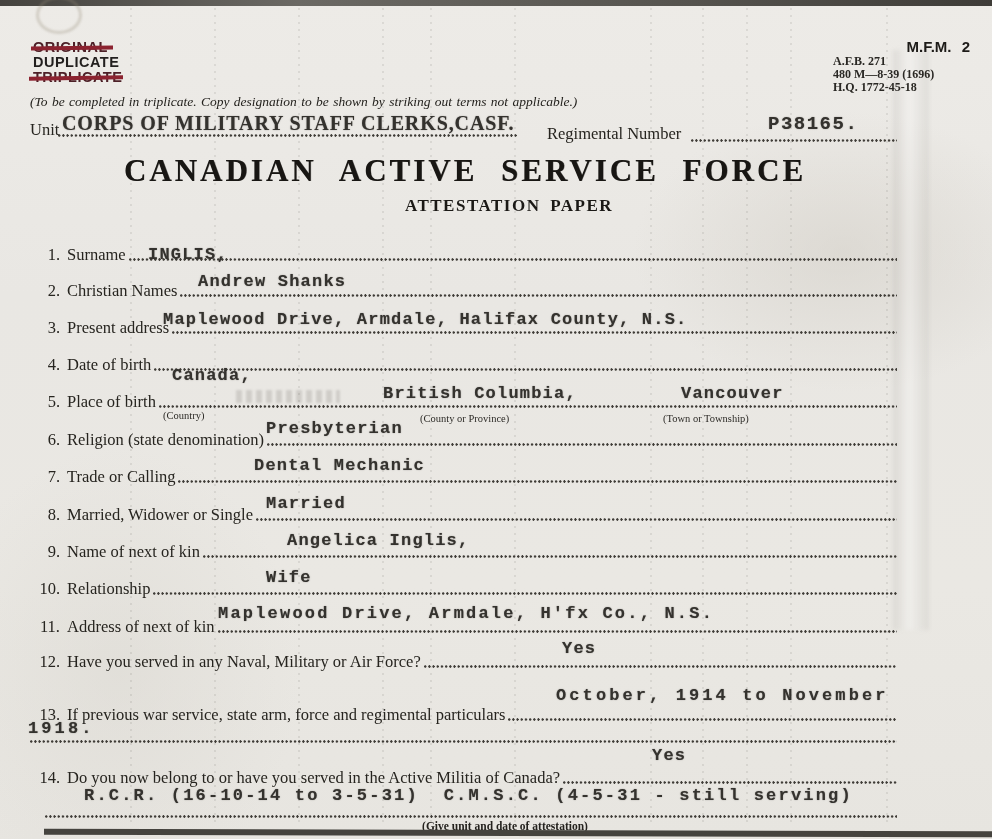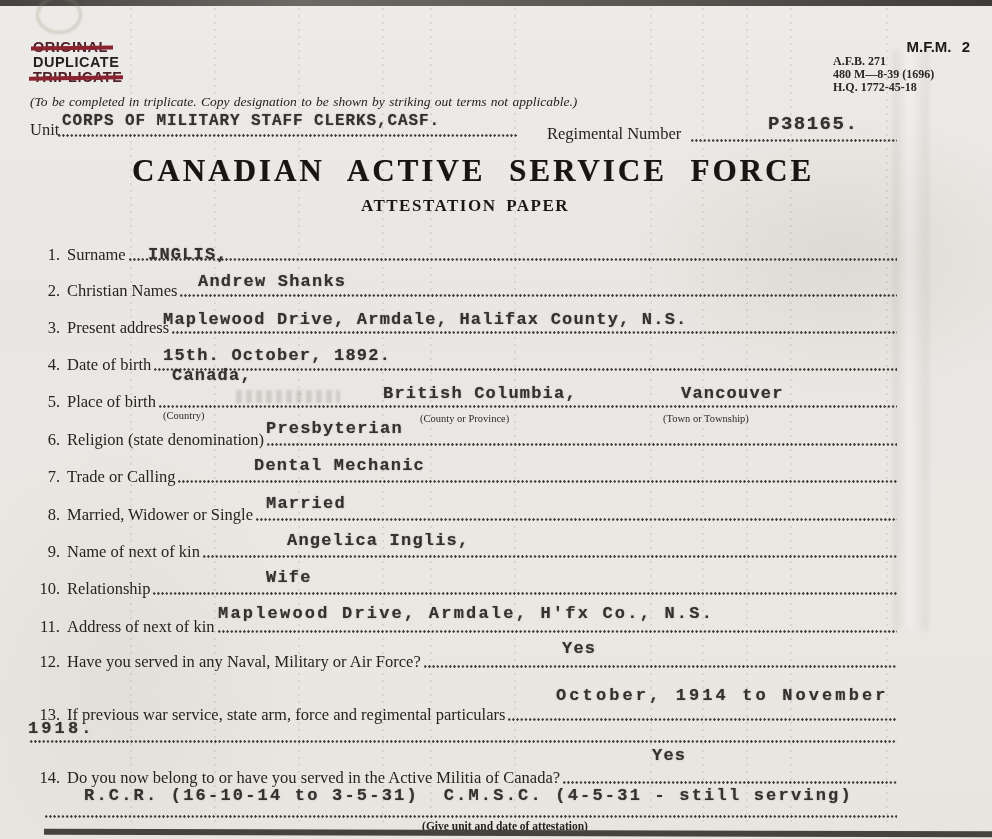--- a/index.html
+++ b/index.html
@@ -49,39 +49,39 @@
   .lbl-serif{font-size:16.5px;color:#26241f;}
   .unit-label{position:absolute;left:30px;top:120px;}
   .reg-label{position:absolute;left:547px;top:124px;}
 
   .leader-abs{position:absolute;height:3px;
     background:radial-gradient(circle at 1.2px 1.5px,#403d38 1px,rgba(0,0,0,0) 1.4px);
     background-size:4.2px 3px;}
 
   .title{position:absolute;left:0;top:153px;width:930px;text-align:center;
     font-weight:bold;font-size:31px;letter-spacing:3px;word-spacing:13px;color:#181613;
-    text-shadow:.4px .4px 0 rgba(24,22,19,.5);margin-left:8px;}
+    text-shadow:.4px .4px 0 rgba(24,22,19,.5);}
   .subtitle{position:absolute;left:0;top:196px;width:930px;text-align:center;
-    font-weight:bold;font-size:17px;letter-spacing:1.5px;word-spacing:4px;color:#1b1916;}
+    font-weight:bold;font-size:17px;letter-spacing:1.5px;word-spacing:4px;color:#1b1916;padding-left:44px;}
 
   
   .row{position:absolute;left:28px;width:869px;display:flex;align-items:flex-end;
     font-size:16.5px;line-height:18px;white-space:nowrap;}
   .row .num{flex:0 0 32px;text-align:right;padding-right:7px;}
   .row .leader{flex:1 1 auto;height:3px;margin:0 0 3px 3px;
     background:radial-gradient(circle at 1.2px 1.5px,#403d38 1px,rgba(0,0,0,0) 1.4px);
     background-size:4.2px 3px;}
 
   .sublabel{position:absolute;font-size:10.5px;color:#2c2a26;}
 
   
   .typed{position:absolute;font-family:"Liberation Mono","DejaVu Sans Mono",monospace;
     font-weight:bold;font-size:17px;letter-spacing:1.2px;color:#34322e;white-space:pre;
     text-shadow:0 0 1.2px rgba(52,50,46,.55);}
-  .t-unit{font-size:16px;letter-spacing:.9px;}
+  .t-unit{font-size:20px;letter-spacing:.9px;font-family:Liberation Serif, serif;}
   .t-reg{font-size:19px;letter-spacing:1.5px;margin-left:46px;}
   .ls2{letter-spacing:2.2px;}
   .ls3{letter-spacing:3.1px;}
   .caption{position:absolute;left:300px;top:820px;width:410px;text-align:center;
     font-size:11.5px;font-weight:bold;color:#24221e;}
 </style>
 </head>
 <body>
 
 <div id="page">
@@ -148,21 +148,20 @@
     <span>Present address</span>
     <span class="leader"></span>
   </div>
   <span class="typed" style="left:163px;top:310px">Maplewood Drive, Armdale, Halifax County, N.S.</span>
 
   <div class="row" style="top:356px">
     <span class="num">4.</span>
     <span>Date of birth</span>
     <span class="leader"></span>
   </div>
-  <span class="typed" style="left:163px;top:346px">15th. October, 1892.</span>
 
   <div class="row" style="top:393px">
     <span class="num">5.</span>
     <span>Place of birth</span>
     <span class="leader"></span>
   </div>
   <span class="typed" style="left:172px;top:366px">Canada,</span>
   <span class="typed" style="left:383px;top:384px">British Columbia,</span>
   <span class="typed" style="left:681px;top:384px">Vancouver</span>
   <span class="sublabel" style="left:163px;top:410px">(Country)</span>

